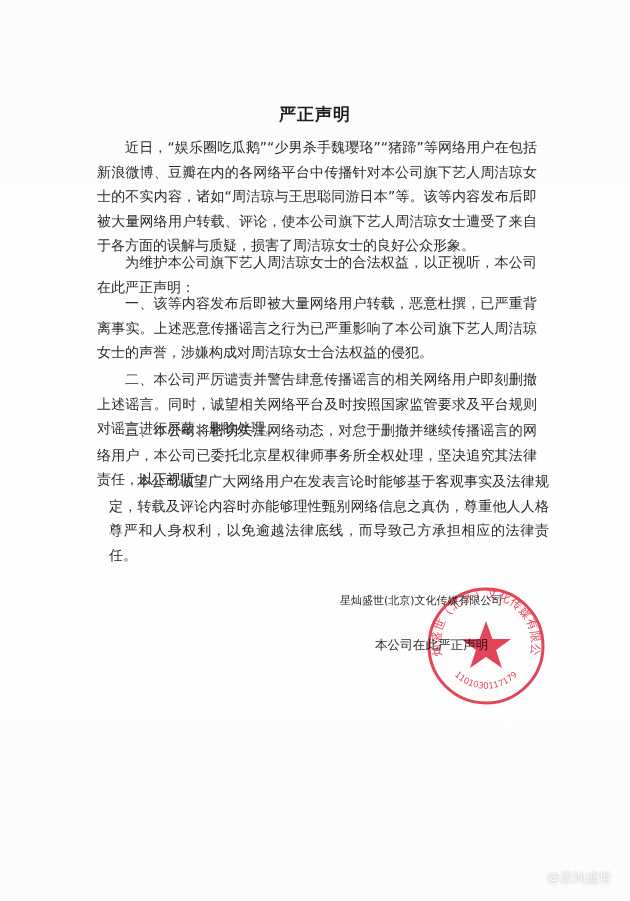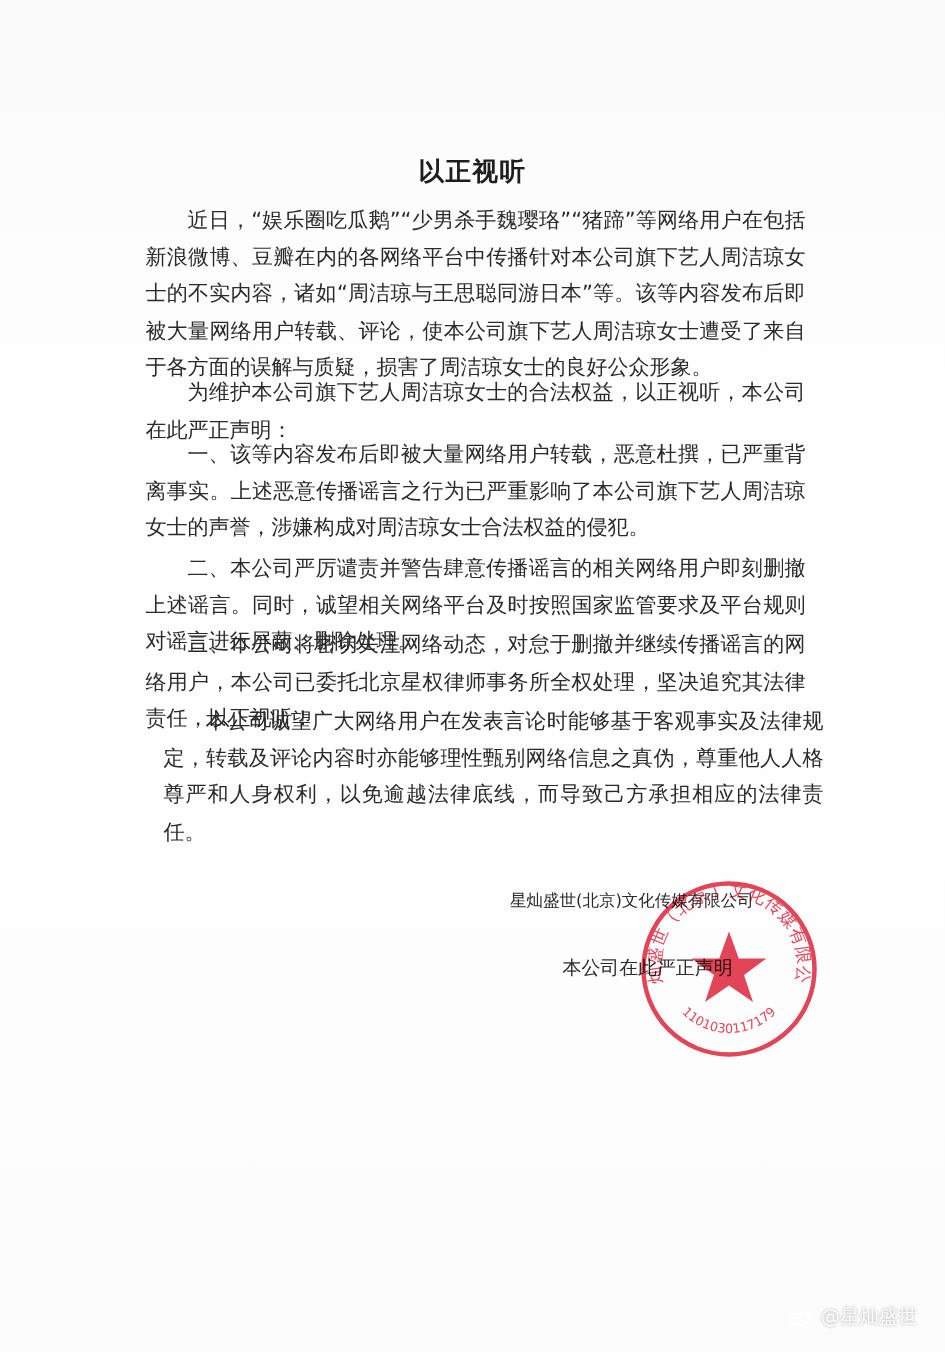--- a/index.html
+++ b/index.html
@@ -91,21 +91,21 @@
     .weibo-icon {
       width: 18px;
       height: 14px;
     }
   </style>
 </head>
 <body>
 
 <div class="page">
 
-  <div class="title">以正视听</div>
+  <div class="title">严正声明</div>
 
   <div class="body-text p1">
     <p class="para">近日，“娱乐圈吃瓜鹅”“少男杀手魏璎珞”“猪蹄”等网络用户在包括新浪微博、豆瓣在内的各网络平台中传播针对本公司旗下艺人周洁琼女士的不实内容，诸如“周洁琼与王思聪同游日本”等。该等内容发布后即被大量网络用户转载、评论，使本公司旗下艺人周洁琼女士遭受了来自于各方面的误解与质疑，损害了周洁琼女士的良好公众形象。</p>
   </div>
   <div class="body-text p2">
     <p class="para">为维护本公司旗下艺人周洁琼女士的合法权益，以正视听，本公司在此严正声明：</p>
   </div>
   <div class="body-text p3">
     <p class="para">一、该等内容发布后即被大量网络用户转载，恶意杜撰，已严重背离事实。上述恶意传播谣言之行为已严重影响了本公司旗下艺人周洁琼女士的声誉，涉嫌构成对周洁琼女士合法权益的侵犯。</p>
   </div>

